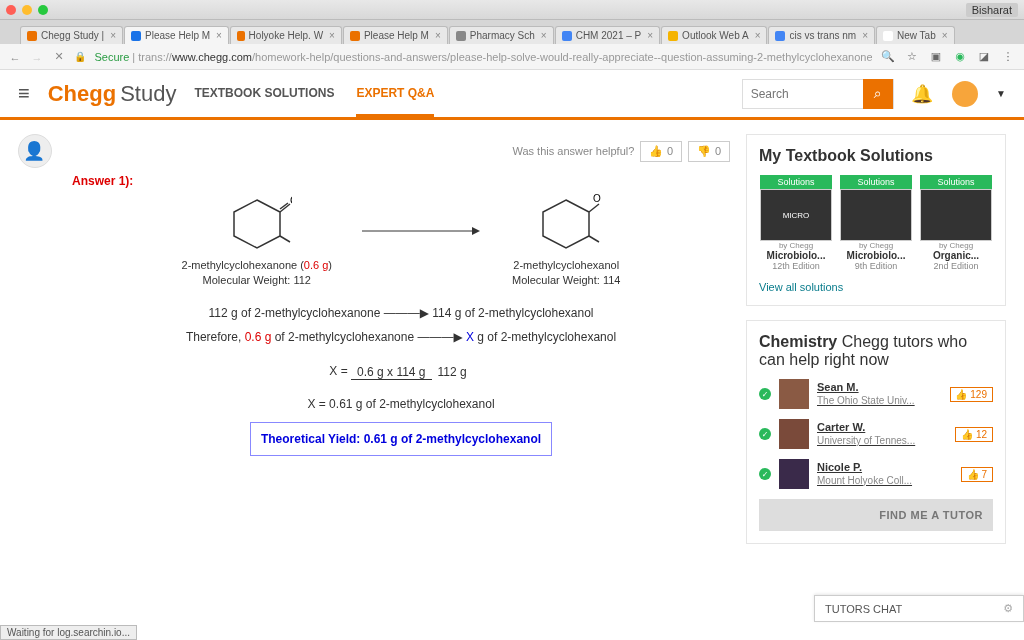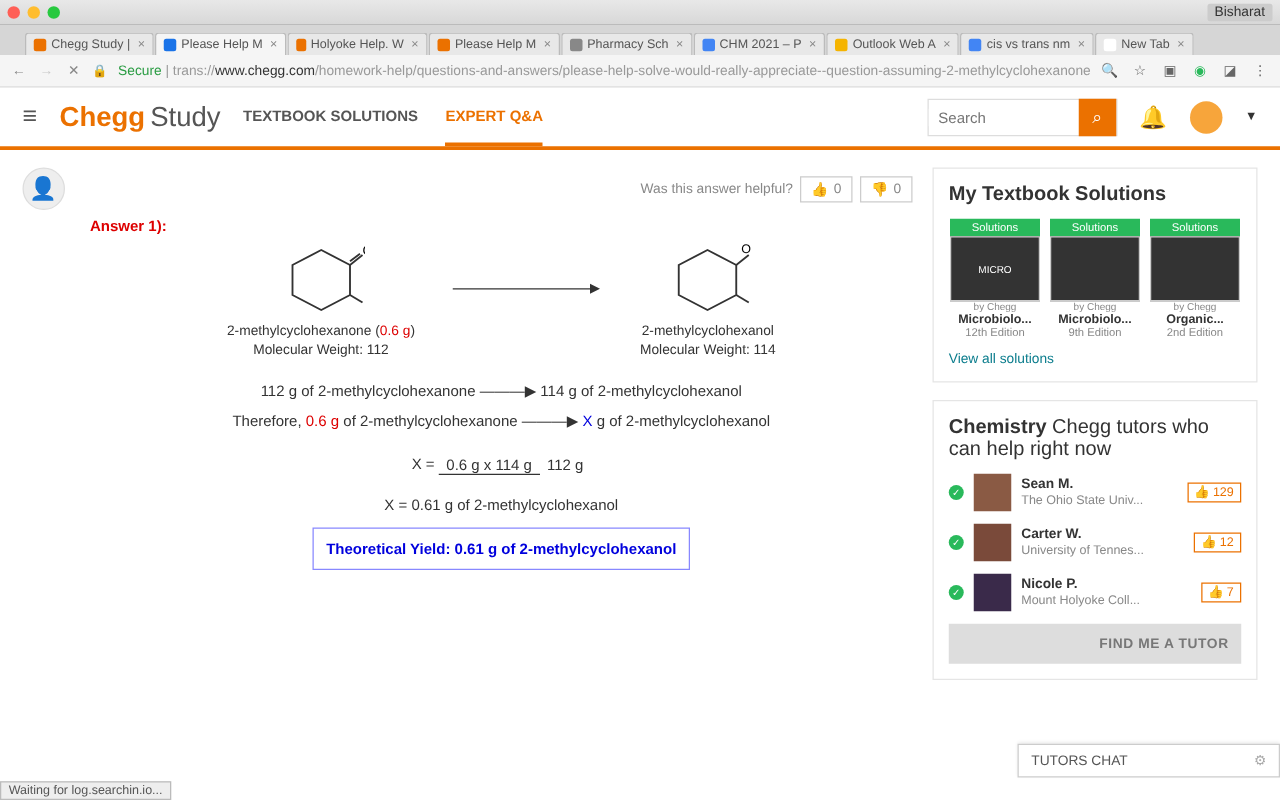--- a/index.html
+++ b/index.html
@@ -78,21 +78,21 @@
 .book .by { font-size: 8px; color: #888; }
 .book .t { font-weight: bold; white-space: nowrap; overflow: hidden; text-overflow: ellipsis; color:#333;}
 .book .ed { font-size: 9px; color: #888; }
 .viewall { color: #0a7c8c; font-size: 11px; margin-top: 10px; display: block; }
 
 .tutors h3 { font-weight: normal; }
 .tutors h3 .b { font-weight: bold; }
 .tutor { display: flex; align-items: center; gap: 8px; margin: 10px 0; font-size: 11px; }
 .tutor .ok { width: 12px; height: 12px; border-radius: 50%; background: #29b95b; color: #fff; font-size: 8px; display:flex; align-items:center; justify-content:center; }
 .tutor .pic { width: 30px; height: 30px; background: #888; }
-.tutor .info { flex: 1; line-height: 1.2; }
+.tutor .info { flex: 1; line-height: 1.2; text-decoration: underline; }
 .tutor .info .n { font-weight: bold; color: #333; }
 .tutor .info .u { color: #888; font-size: 10px; white-space:nowrap; overflow:hidden; text-overflow:ellipsis; max-width:120px;}
 .tutor .badge { border: 1px solid #eb7100; color: #eb7100; font-size: 10px; padding: 1px 5px; display:flex; align-items:center; gap:2px;}
 .findbtn { background: #ddd; color: #777; text-align: right; padding: 10px; font-size: 11px; font-weight: bold; letter-spacing: 0.5px; margin-top: 6px; }
 
 .chat { position: absolute; bottom: 18px; right: 0; width: 210px; background: #fff; border: 1px solid #ccc; padding: 6px 10px; font-size: 11px; color: #555; display: flex; align-items: center; box-shadow: 0 -1px 3px rgba(0,0,0,0.1); }
 .chat .gear { margin-left: auto; color: #aaa; }
 
 .status { position: absolute; bottom: 0; left: 0; background: #eee; border: 1px solid #bbb; font-size: 10px; color: #555; padding: 1px 6px; }
 </style>

